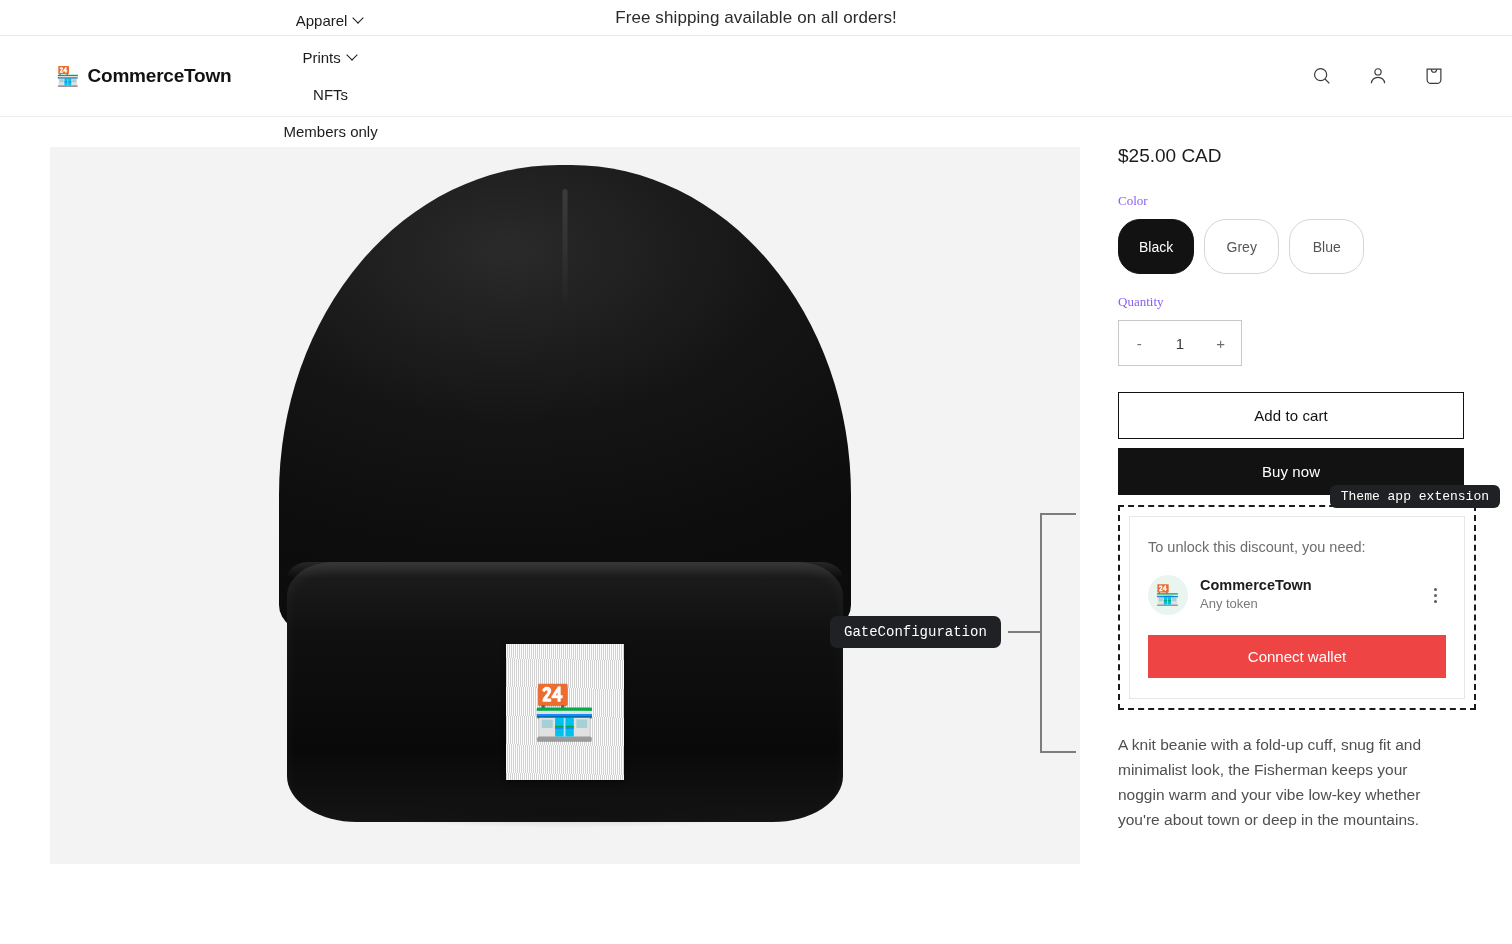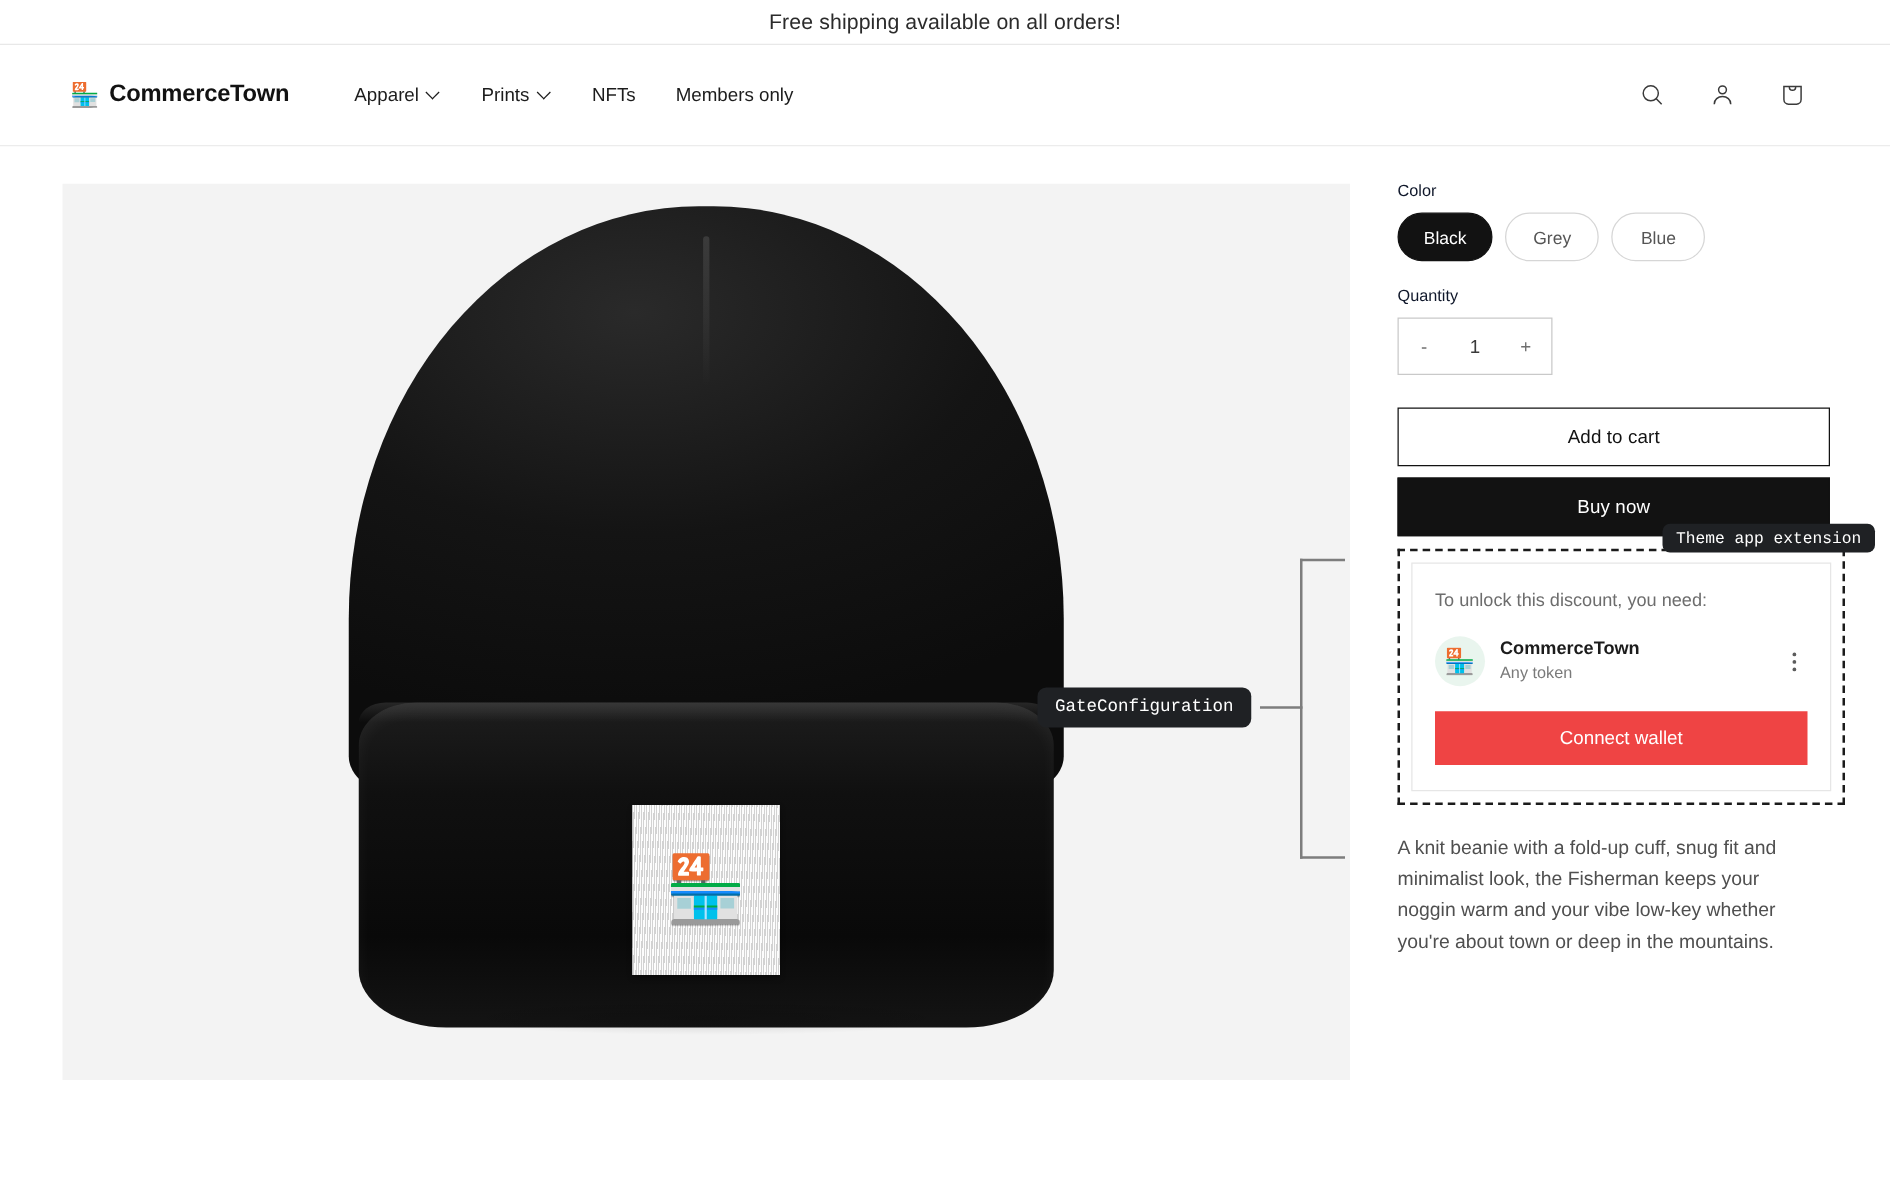--- a/index.html
+++ b/index.html
@@ -42,20 +42,21 @@
     font-weight: 700;
     letter-spacing: -0.2px;
     white-space: nowrap;
   }
   .brand-emoji { font-size: 19px; line-height: 1; }
   .nav {
     display: flex;
     align-items: center;
     gap: 4px;
     margin-left: 38px;
+    flex-direction: column;
   }
   .nav-item {
     display: flex;
     align-items: center;
     gap: 7px;
     padding: 8px 14px;
     font-size: 15px;
     color: #1c1c1c;
     cursor: pointer;
     white-space: nowrap;
@@ -193,31 +194,32 @@
     letter-spacing: -0.4px;
     margin: 0 0 20px 0;
   }
   .price {
     font-size: 19px;
     color: #1c1c1c;
     margin-bottom: 26px;
   }
   .field-label {
     font-size: 13px;
-    color: #0f172a;
+    color: #8b5cf6;
     margin-bottom: 10px;
+    font-family: Liberation Serif, serif;
   }
   .swatches {
     display: flex;
     gap: 10px;
     margin-bottom: 20px;
   }
   .swatch {
     min-width: 75px;
-    height: 39px;
+    height: 55px;
     border-radius: 22px;
     border: 1px solid #d6d6d6;
     background: #fff;
     color: #555;
     font-size: 14px;
     display: flex;
     align-items: center;
     justify-content: center;
     padding: 0 20px;
     cursor: pointer;
@@ -472,20 +474,21 @@
       <div class="beanie-cuff"></div>
       <div class="patch">
         <span class="patch-emoji">🏪</span>
       </div>
       <div class="beanie-shadow"></div>
     </div>
   </div>
 
   <div class="info">
 
+    <div class="price">$25.00 CAD</div>
 
     <div class="field-label">Color</div>
     <div class="swatches">
       <div class="swatch selected">
         <span>Black</span>
       </div>
       <div class="swatch">
         <span>Grey</span>
       </div>
       <div class="swatch">

